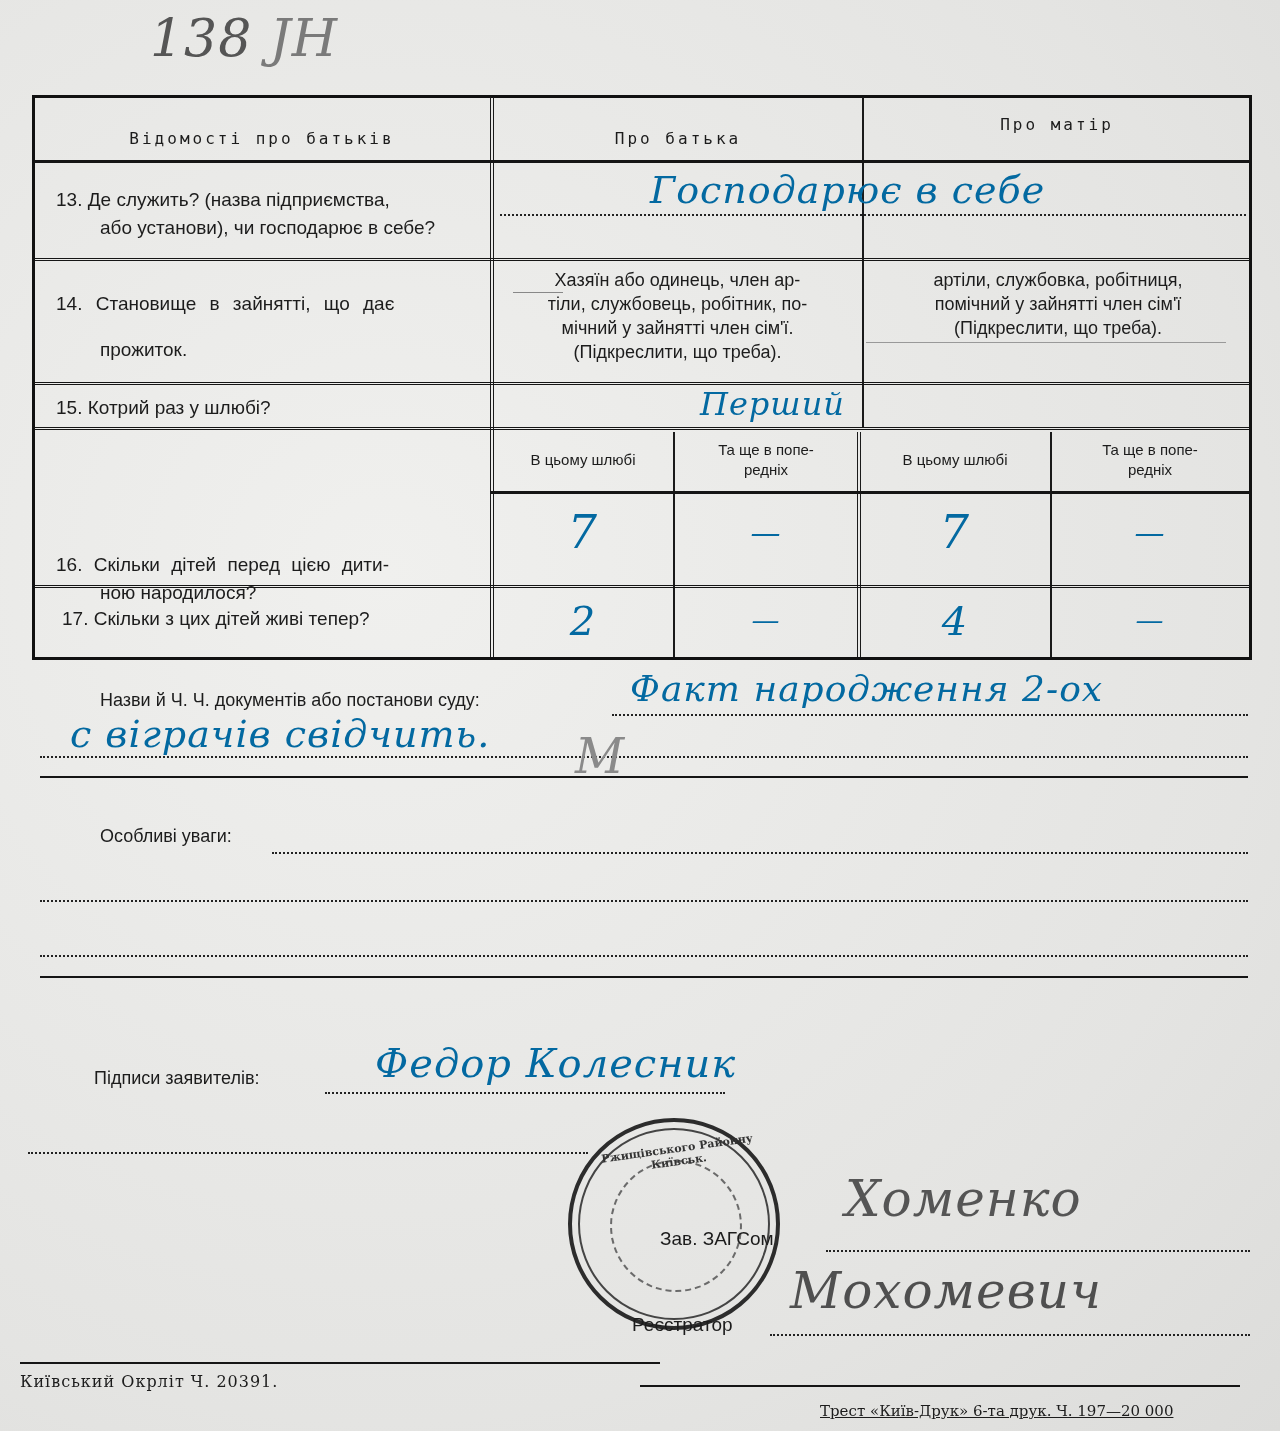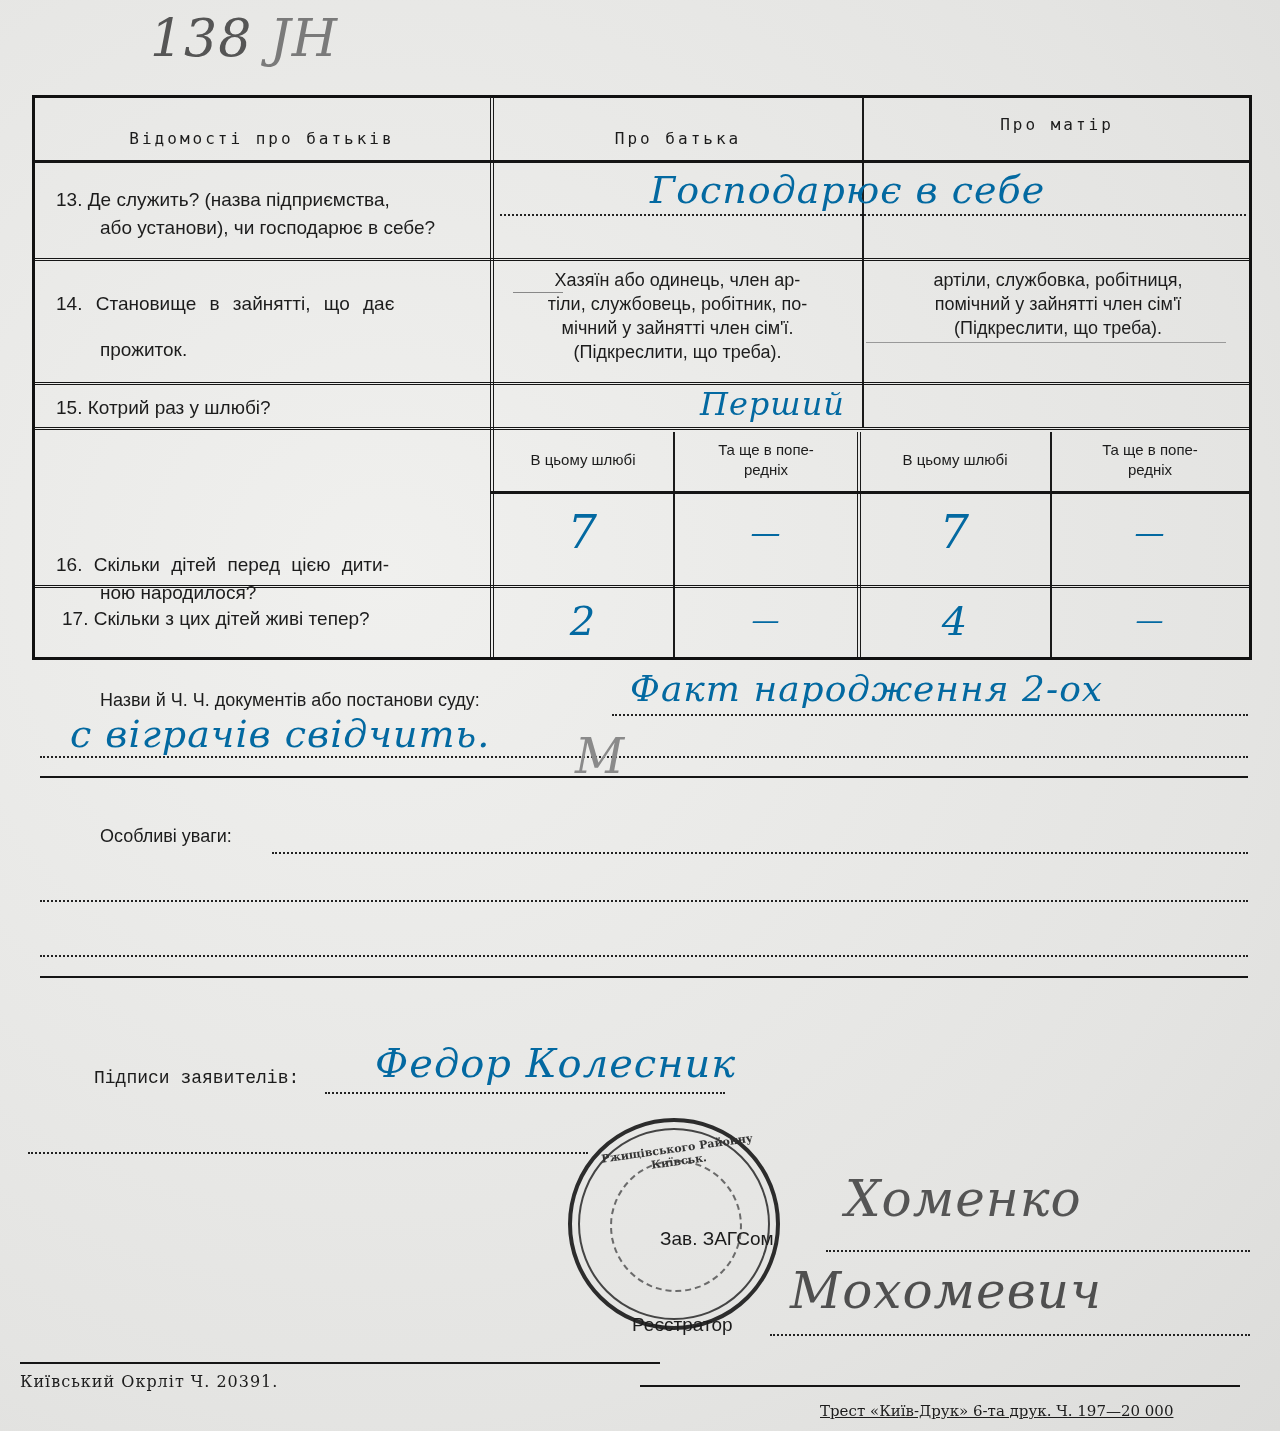--- a/index.html
+++ b/index.html
@@ -143,21 +143,21 @@
 <div class="hand" style="left:70px; top:712px; font-size:38px;">с віграчів свідчить.</div>
 <div class="hline" style="left:40px; top:776px; width:1208px; border-top-width:2px;"></div>
 <div class="hand" style="left:575px; top:728px; font-size:48px; color:#8a8a8a;">M</div>
 
 <div class="abs print" style="left:100px; top:826px; font-size:18px;">Особливі уваги:</div>
 <div class="dots" style="left:272px; top:852px; width:976px;"></div>
 <div class="dots" style="left:40px; top:900px; width:1208px;"></div>
 <div class="dots" style="left:40px; top:955px; width:1208px;"></div>
 <div class="hline" style="left:40px; top:976px; width:1208px; border-top-width:2px;"></div>
 
-<div class="abs print" style="left:94px; top:1068px; font-size:18px;font-family:Liberation Mono, monospace;">Підписи заявителів:</div>
+<div class="abs print" style="left:94px; top:1068px; font-size:18px;">Підписи заявителів:</div>
 <div class="dots" style="left:325px; top:1092px; width:400px;"></div>
 <div class="hand" style="left:375px; top:1040px; font-size:40px;">Федор Колесник</div>
 <div class="dots" style="left:28px; top:1152px; width:560px;"></div>
 
 <div class="stamp">
   <div class="stamp-ring"></div>
   <div class="stamp-inner"></div>
   <div class="stamp-txt" style="left:20px; top:20px; width:172px; text-align:center; font-size:11px; transform:rotate(-8deg);">Ржищівського Районну Київськ.</div>
 </div>
 

